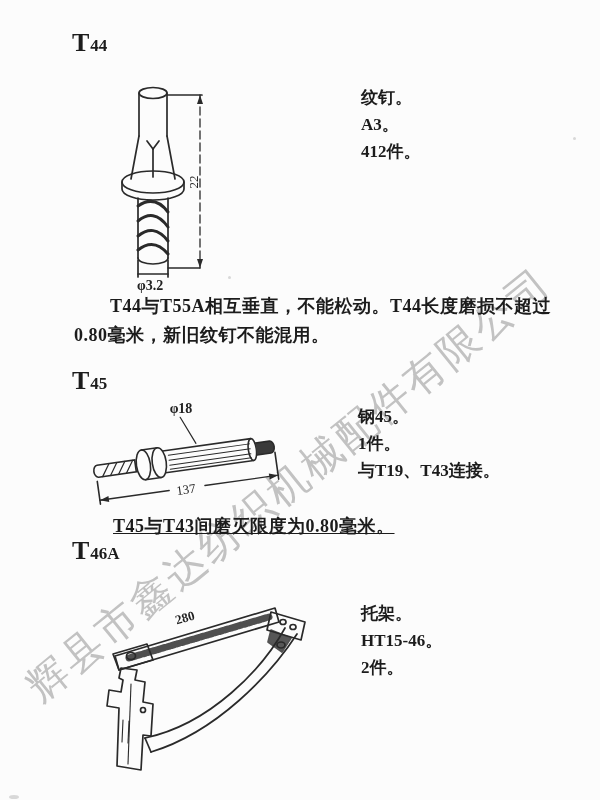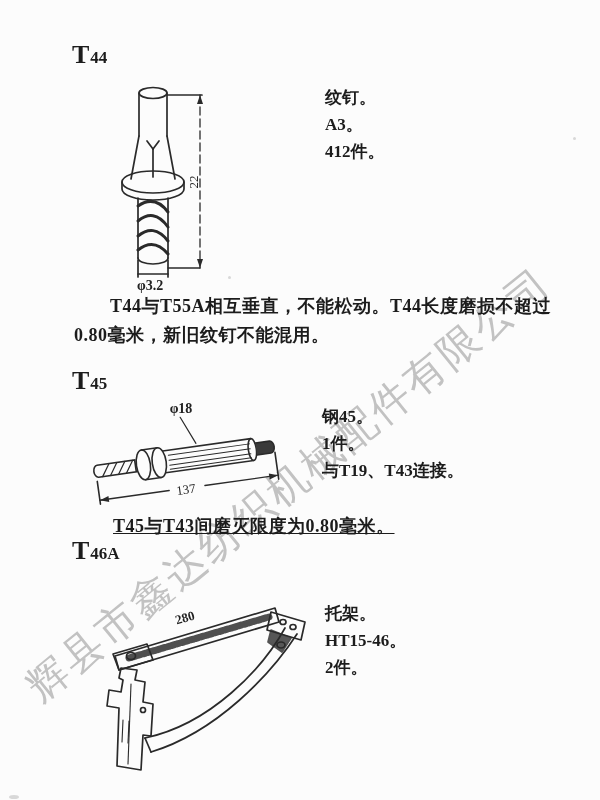--- a/index.html
+++ b/index.html
@@ -17,38 +17,38 @@
     font-size:41px;font-weight:400;letter-spacing:3px;
     color:#b8b8b8;opacity:.85;white-space:nowrap;text-align:center;
     pointer-events:none;
   }
   
   .part-label{position:absolute;font-weight:bold;white-space:nowrap;}
   .part-label .pfx{font-size:26px;letter-spacing:1px;}
   .part-label .num{font-size:17px;}
   
   .specs{position:absolute;font-size:17px;font-weight:bold;line-height:27px;white-space:nowrap;}
-  .specs div{height:27px;}
+  .specs div{height:27px;margin-left:36px;}
   
   .note{position:absolute;font-size:18px;font-weight:bold;line-height:29px;white-space:nowrap;letter-spacing:.5px;}
   .note .indent{padding-left:36px;}
   
   .fig{position:absolute;text-align:right;}
   .fig svg{display:block;}
   .fig text{font-family:"Liberation Serif","DejaVu Serif",serif;fill:#222;}
   .scan-dot{position:absolute;background:#d8d8d8;border-radius:50%;}
 </style>
 </head>
 <body>
 
 <div id="page">
 
   <div class="watermark">辉县市鑫达纺织机械配件有限公司</div>
 
-  <div class="part-label" style="left:72px;top:40px;">
+  <div class="part-label" style="left:72px;top:28px;">
     <span class="pfx">T</span><span class="num">44</span>
   </div>
 
   <div class="fig" style="left:104px;top:78px;">
     <svg width="130" height="215" viewBox="0 0 130 215">
       <g stroke="#2a2a2a" stroke-width="1.7" fill="none" stroke-linecap="round">
 
         <ellipse cx="49" cy="15" rx="14" ry="5.5"></ellipse>
         <line x1="35" y1="15" x2="35" y2="58"></line>
         <line x1="63" y1="15" x2="63" y2="58"></line>

